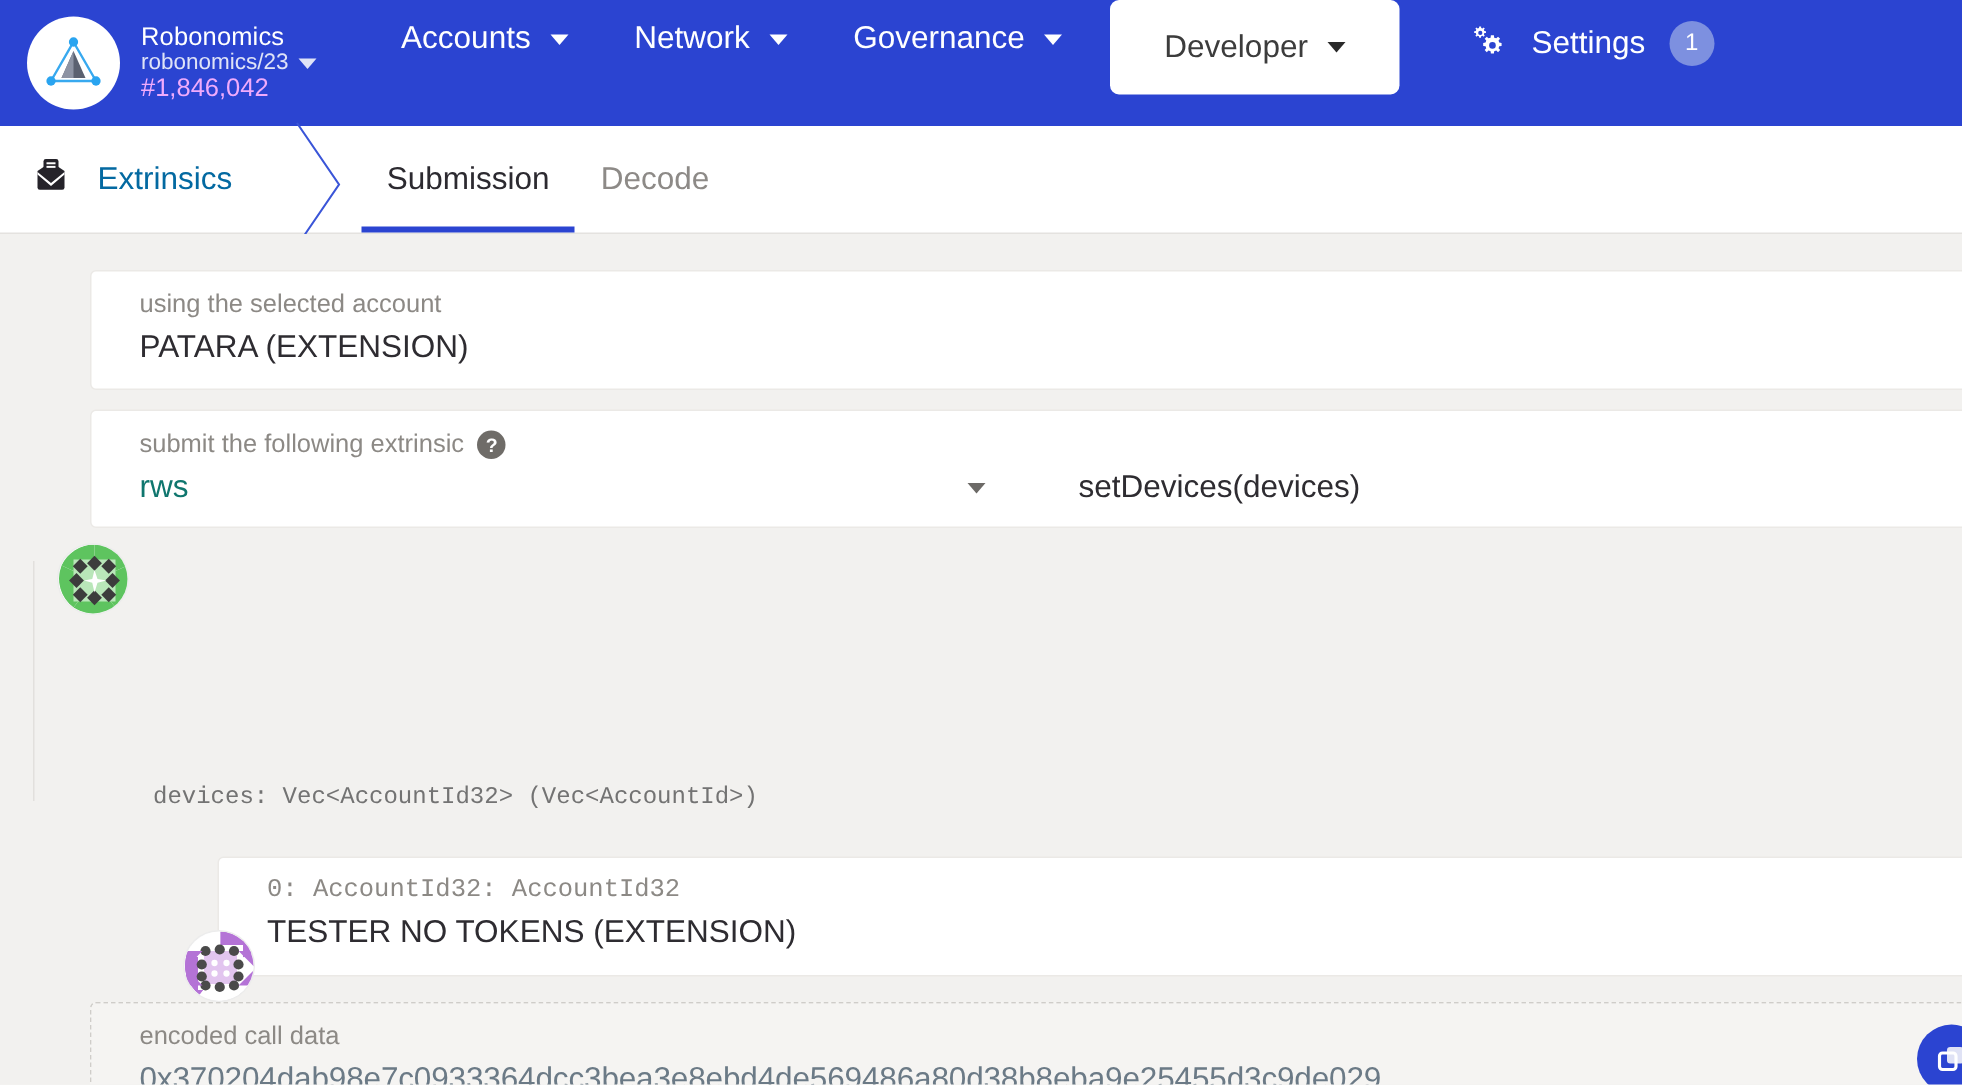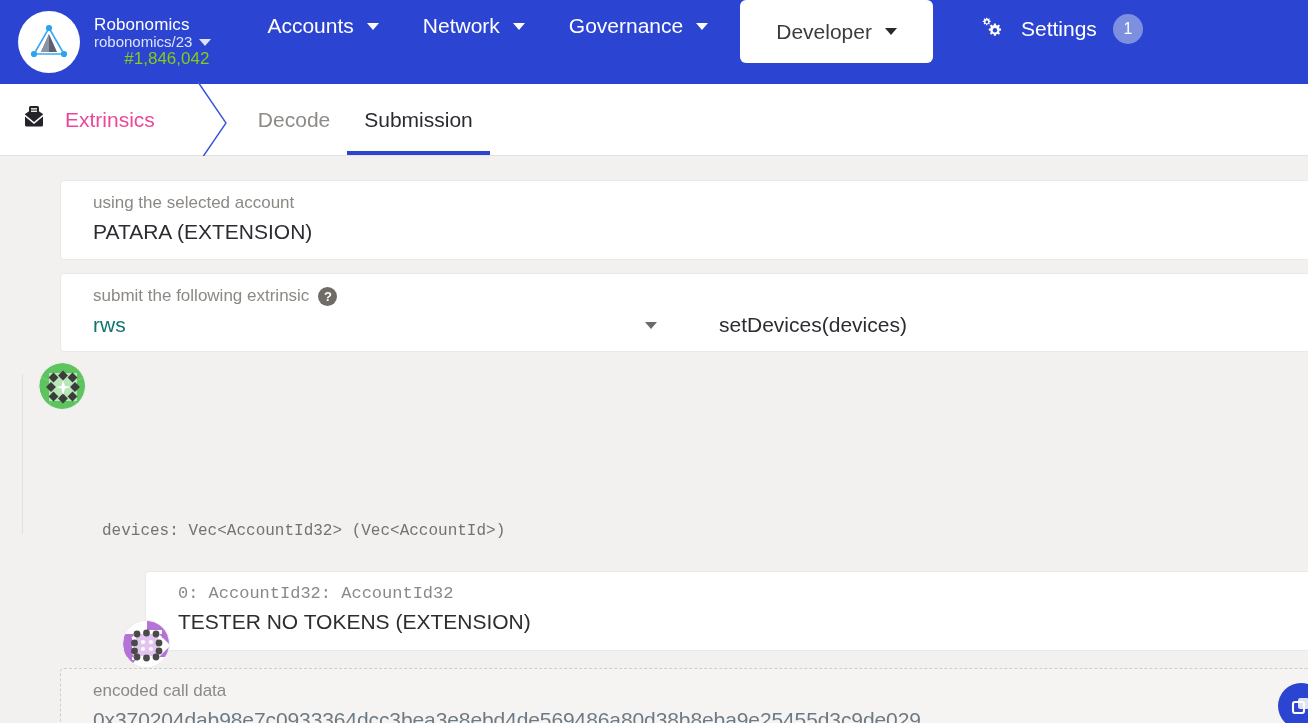--- a/index.html
+++ b/index.html
@@ -30,21 +30,21 @@
     margin-left: 14px;
     color: #ffffff;
     line-height: 1.08;
   }
   .chain-name { font-size: 17px; font-weight: 400; letter-spacing: .1px; }
   .chain-sub {
     font-size: 15px; color: #dfe3f7;
     display: flex; align-items: center; gap: 7px;
   }
   .chain-block-num {
-    font-size: 17px; color: #84cc16; text-align: right;
+    font-size: 17px; color: #f0abfc; 
     padding-right: 2px;
   }
   .caret {
     width: 0; height: 0;
     border-left: 6px solid transparent;
     border-right: 6px solid transparent;
     border-top: 7px solid currentColor;
     display: inline-block;
   }
   .navitems {
@@ -85,21 +85,21 @@
   .tabstrip {
     position: relative;
     height: 72px;
     background: #ffffff;
     display: flex; align-items: stretch;
     border-bottom: 1px solid #e4e2df;
   }
   .crumb {
     display: flex; align-items: center; gap: 17px;
     padding-left: 20px; padding-right: 40px;
-    color: #ec4899;
+    color: #0369a1;
     font-size: 21px;
   }
   .crumb-arrow {
     position: absolute;
     left: 196px; top: -4px;
     width: 44px; height: 86px;
     pointer-events: none;
   }
   .tabs { display: flex; align-items: stretch; margin-left: 46px; }
   .tab {
@@ -287,25 +287,25 @@
       </svg>
     </span>
     <span>Extrinsics</span>
   </div>
 
   <svg class="crumb-arrow" viewBox="0 0 44 86">
     <path d="M2 2 L30 43 L2 84" fill="none" stroke="#3a55d8" stroke-width="1.4"></path>
   </svg>
 
   <div class="tabs">
+    <div class="tab active">
+      <span>Submission</span>
+    </div>
     <div class="tab">
       <span>Decode</span>
-    </div>
-    <div class="tab active">
-      <span>Submission</span>
     </div>
   </div>
 </div>
 
 <div class="main">
 
   <div class="left-rail"></div>
 
   <div class="panel" style="top:24px; height:80px;">
     <div class="panel-label">using the selected account</div>

